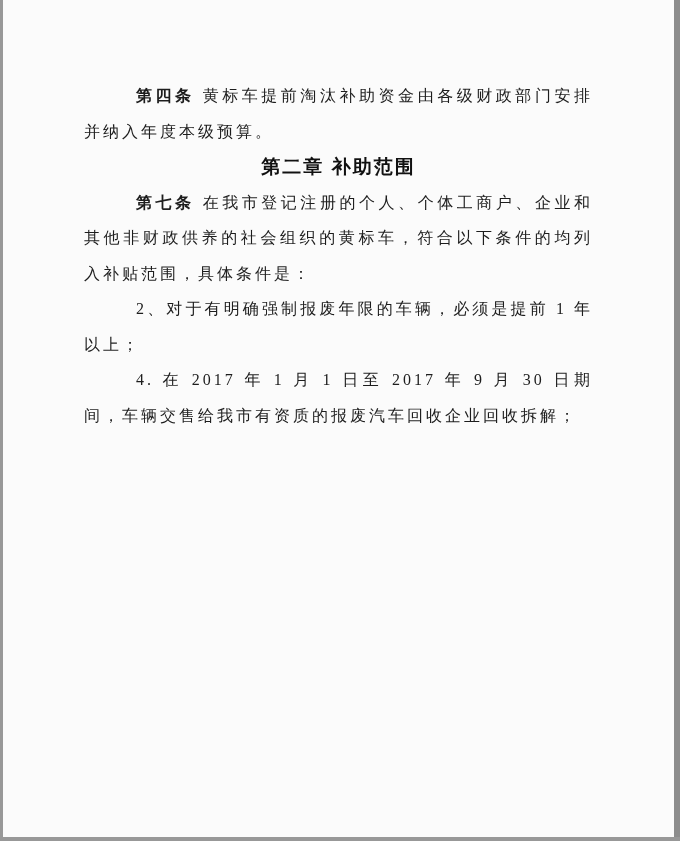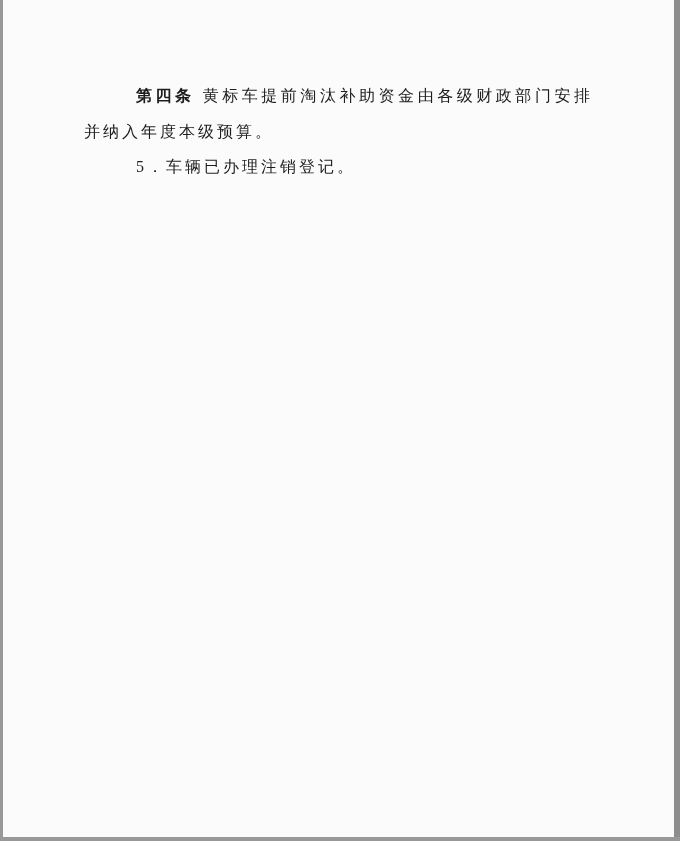--- a/index.html
+++ b/index.html
@@ -56,22 +56,25 @@
 </head>
 <body>
 
 <div class="page">
   <div class="content">
 
     <p class="para"><span class="lead">第四条</span><span>黄标车提前淘汰补助资金由各级财政部门安排并纳入年度本级预算。</span></p>
 
 
 
+    <p class="chapter">第二章 补助范围</p>
 
+    <p class="para"><span class="lead">第七条</span><span>在我市登记注册的个人、个体工商户、企业和其他非财政供养的社会组织的黄标车，符合以下条件的均列入补贴范围，具体条件是：</span></p>
 
-    <p class="para">5．车辆已办理注销登记。</p>
+    <p class="para">2、对于有明确强制报废年限的车辆，必须是提前 1 年以上；</p>
+    <p class="para">4. 在 2017 年 1 月 1 日至 2017 年 9 月 30 日期间，车辆交售给我市有资质的报废汽车回收企业回收拆解；</p>
 
   </div>
 
   <div class="edge edge-left"></div>
   <div class="edge edge-right"></div>
   <div class="edge edge-bottom"></div>
 </div>
 
 </body></html>

